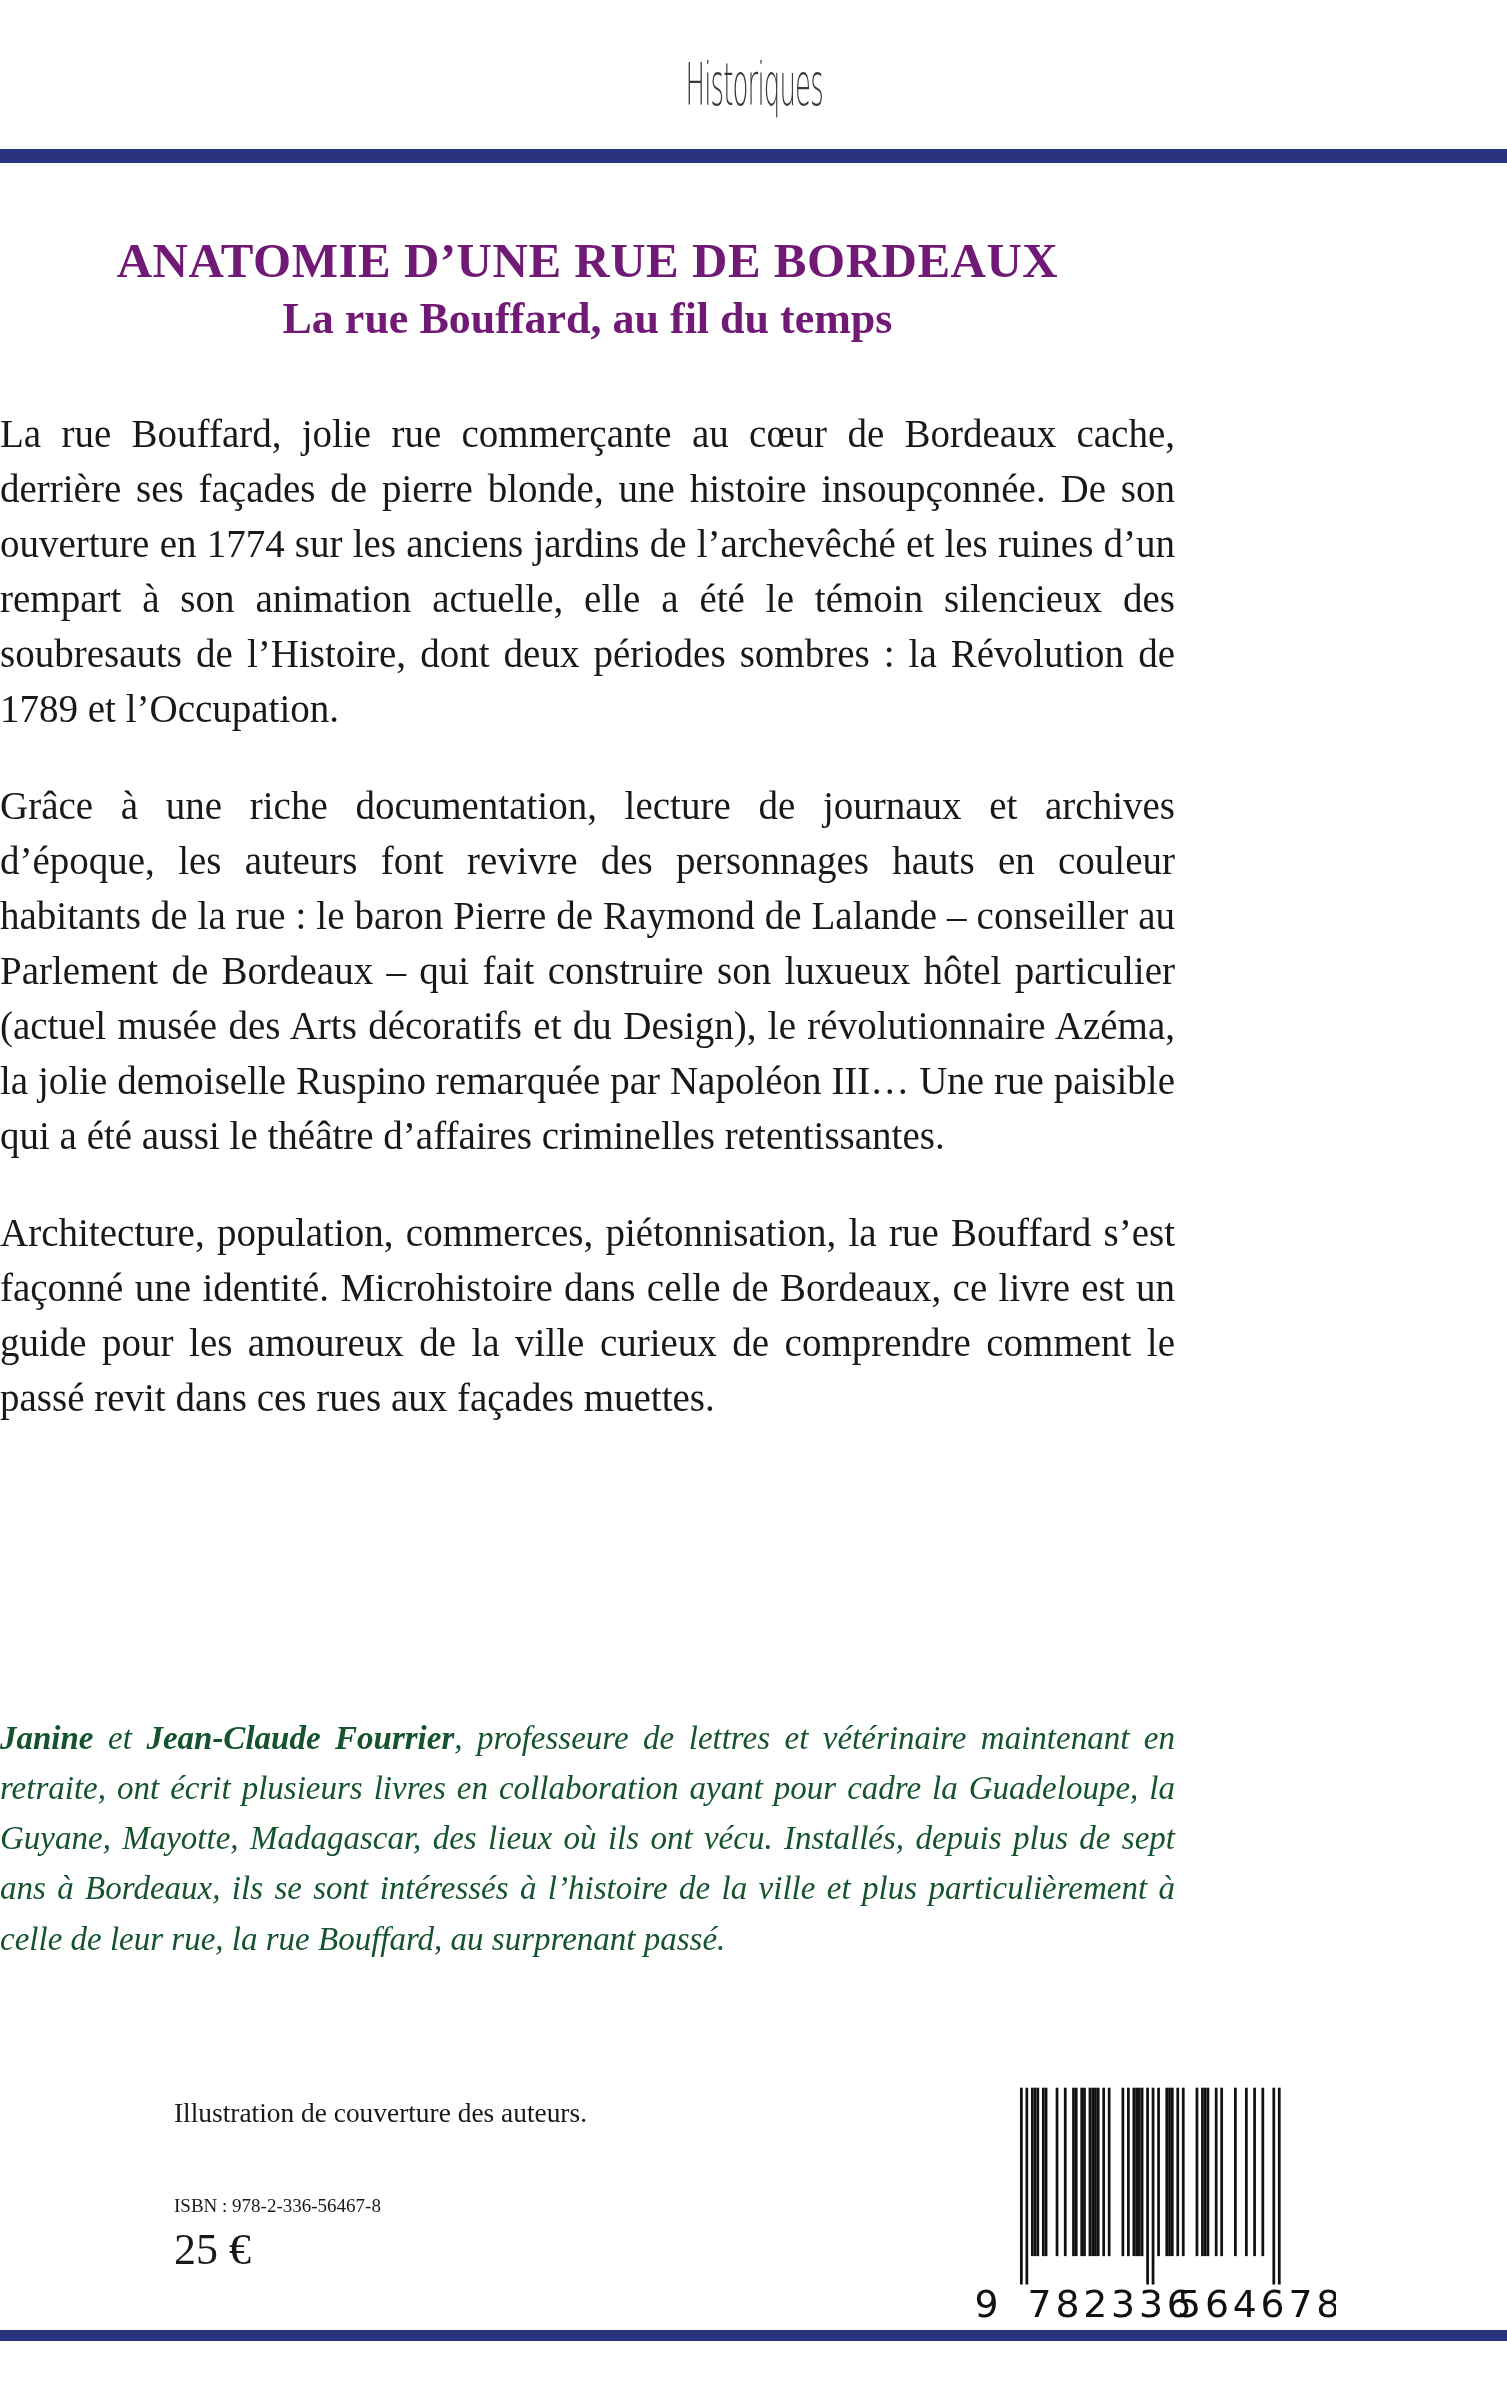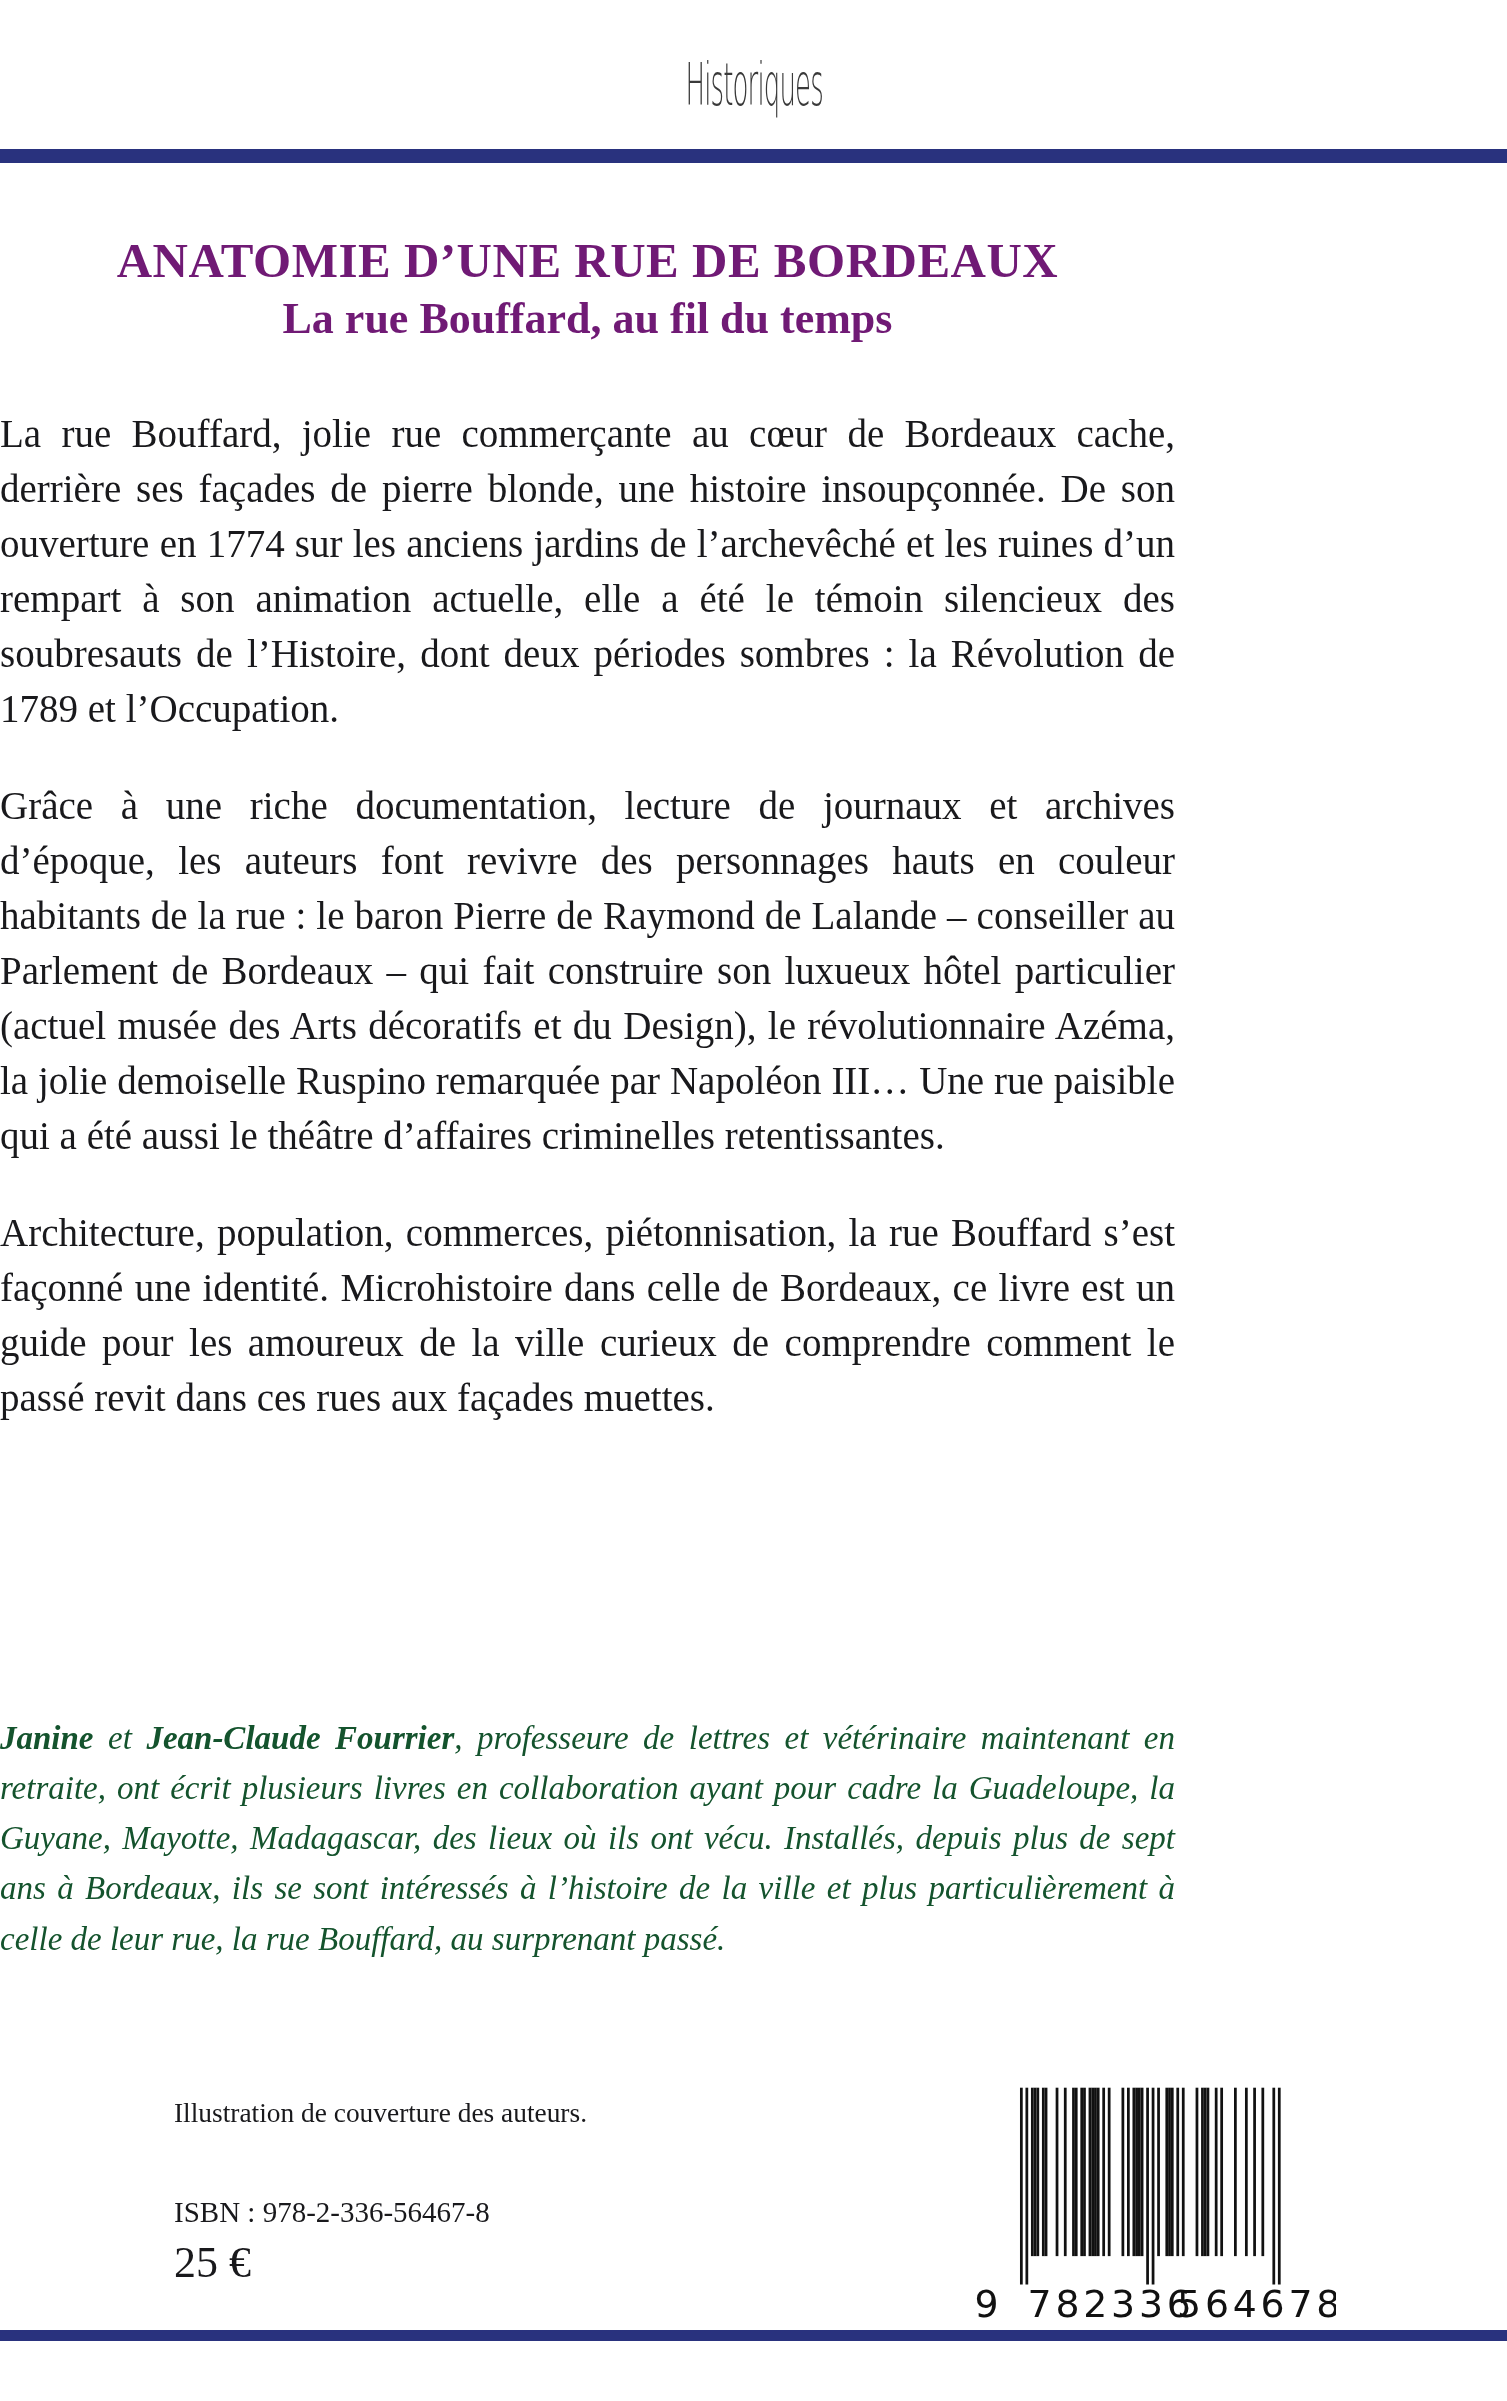--- a/index.html
+++ b/index.html
@@ -128,21 +128,21 @@
     top: 2096px;
     width: 1175px;
   }
   .credit {
     font-size: 27.4px;
     line-height: 1.3;
     color: #19191c;
     margin: 0;
   }
   .isbn {
-    font-size: 29px;
+    font-size: 19px;
     line-height: 1.3;
     color: #19191c;
     margin: 62px 0 0 0;
   }
   .price {
     font-size: 44px;
     line-height: 1.2;
     color: #19191c;
     margin: 6px 0 0 0;
   }

